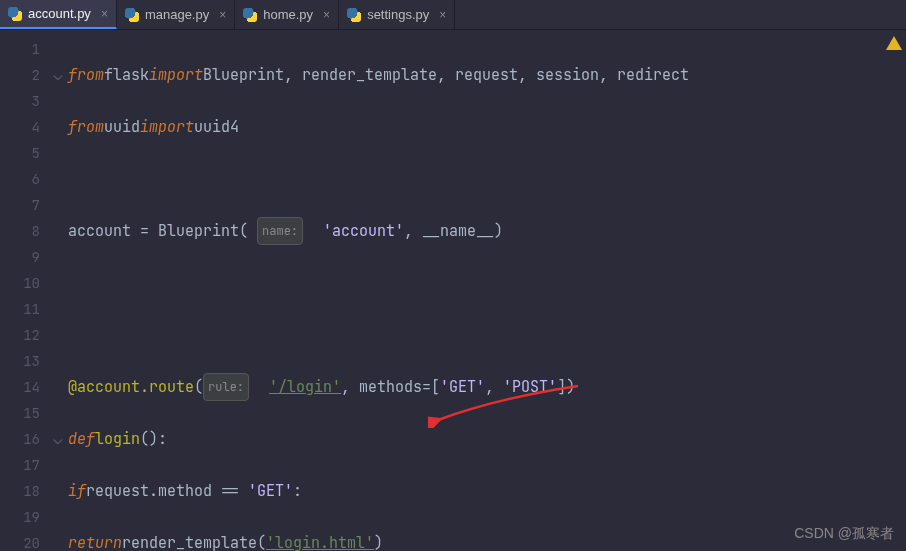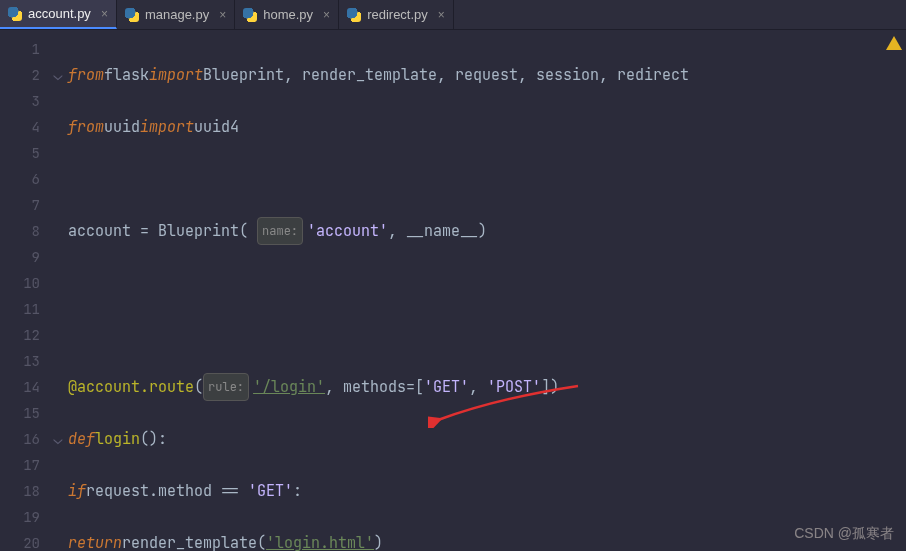--- a/index.html
+++ b/index.html
@@ -42,21 +42,21 @@
   .line { height:26px; display:flex; align-items:center; }
   .fold { color:#5a5a70; display:inline-block; width:20px; text-align:center; }
   .kw  { color:#cc7832; font-style:italic; }
   .id  { color:#a9b7c6; }
   .str { color:#c4b5fd; }
   .ustr{ color:#6a8759; text-decoration:underline; text-decoration-color:#6a8759; }
   .op  { color:#a9b7c6; }
   .dec { color:#bbb529; }
   .paramhint {
     background:#3c3f41; border:1px solid #555; border-radius:4px;
-    padding:0 4px; color:#888; font-size:12px; margin-right:4px;
+    padding:0 4px; color:#888; font-size:12px; margin-right:20px;
     font-style:normal;
   }
   .warn-icon {
     position:absolute; right:4px; top:6px; width:0; height:0;
     border-left:8px solid transparent; border-right:8px solid transparent;
     border-bottom:14px solid #e6b422;
   }
   .arrow {
     position:absolute; pointer-events:none;
   }
@@ -79,21 +79,21 @@
     <span>manage.py</span>
     <span class="close">×</span>
   </div>
   <div class="tab">
     <span class="pyicon"></span>
     <span>home.py</span>
     <span class="close">×</span>
   </div>
   <div class="tab">
     <span class="pyicon"></span>
-    <span>redirect.py</span>
+    <span>settings.py</span>
     <span class="close">×</span>
   </div>
 </div>
 
 <div class="editor">
   <div class="gutter" id="gutter">
       <div>1</div>
       <div>2</div>
       <div>3</div>
       <div>4</div>

